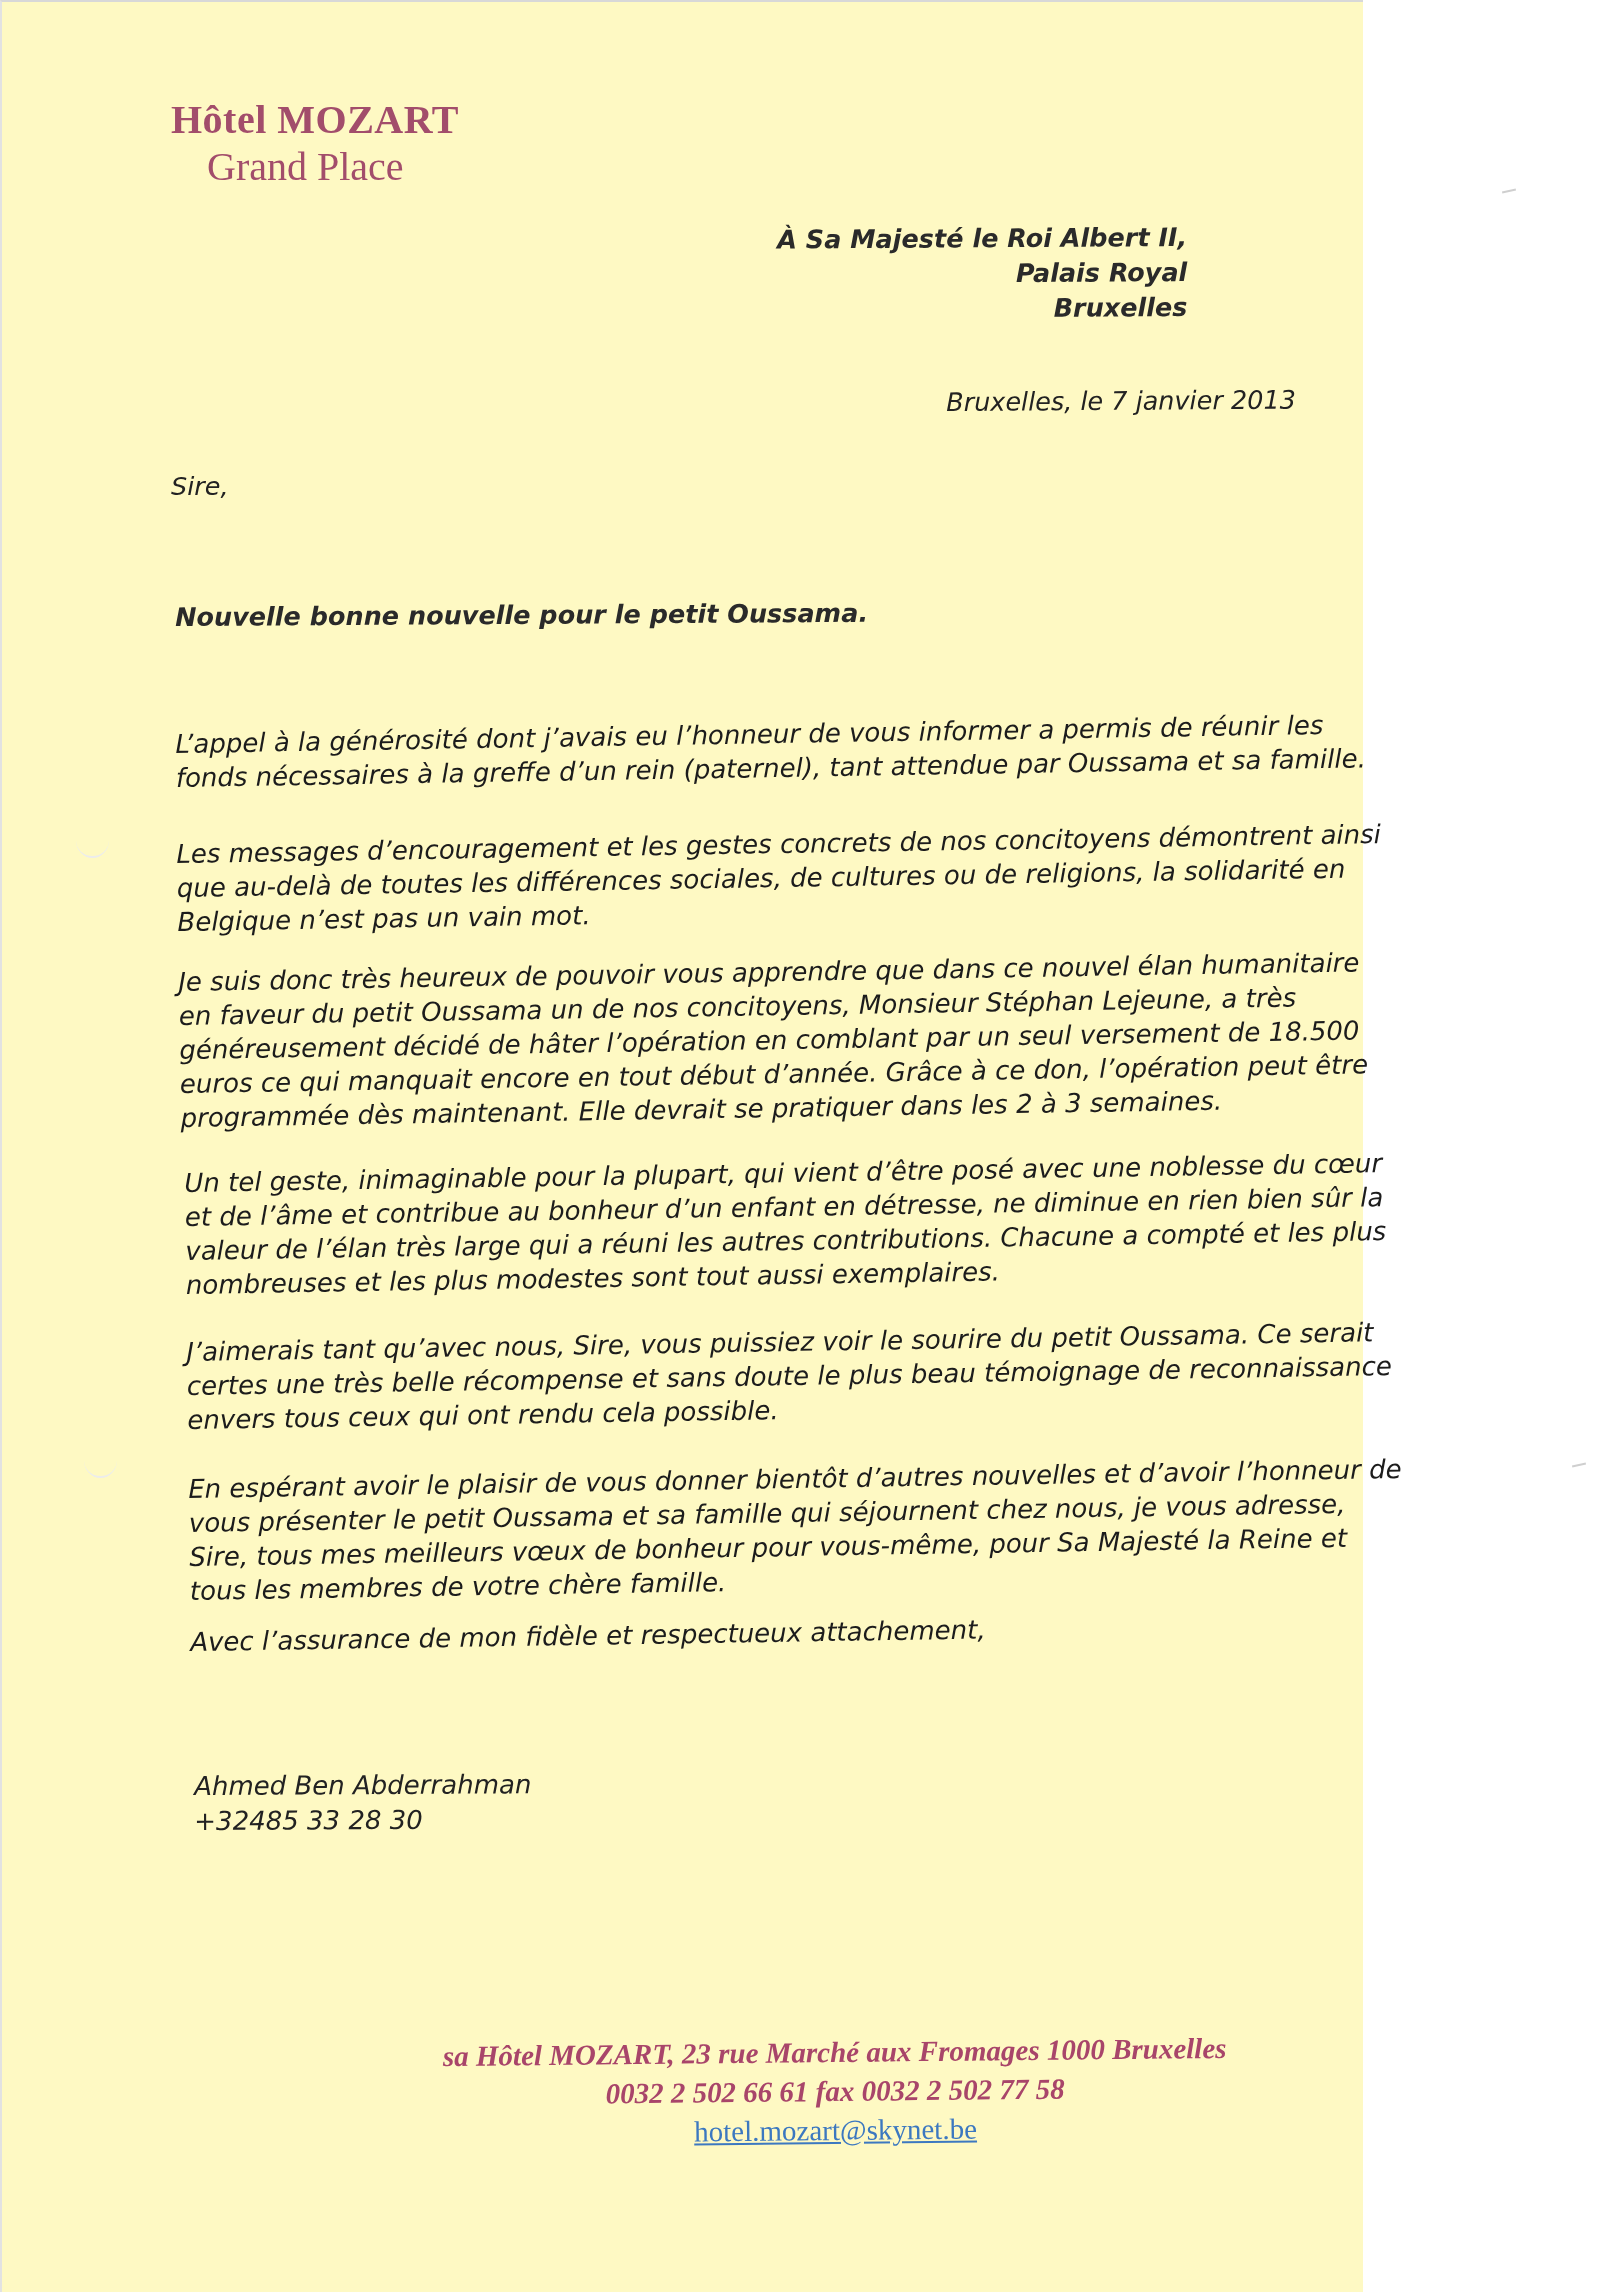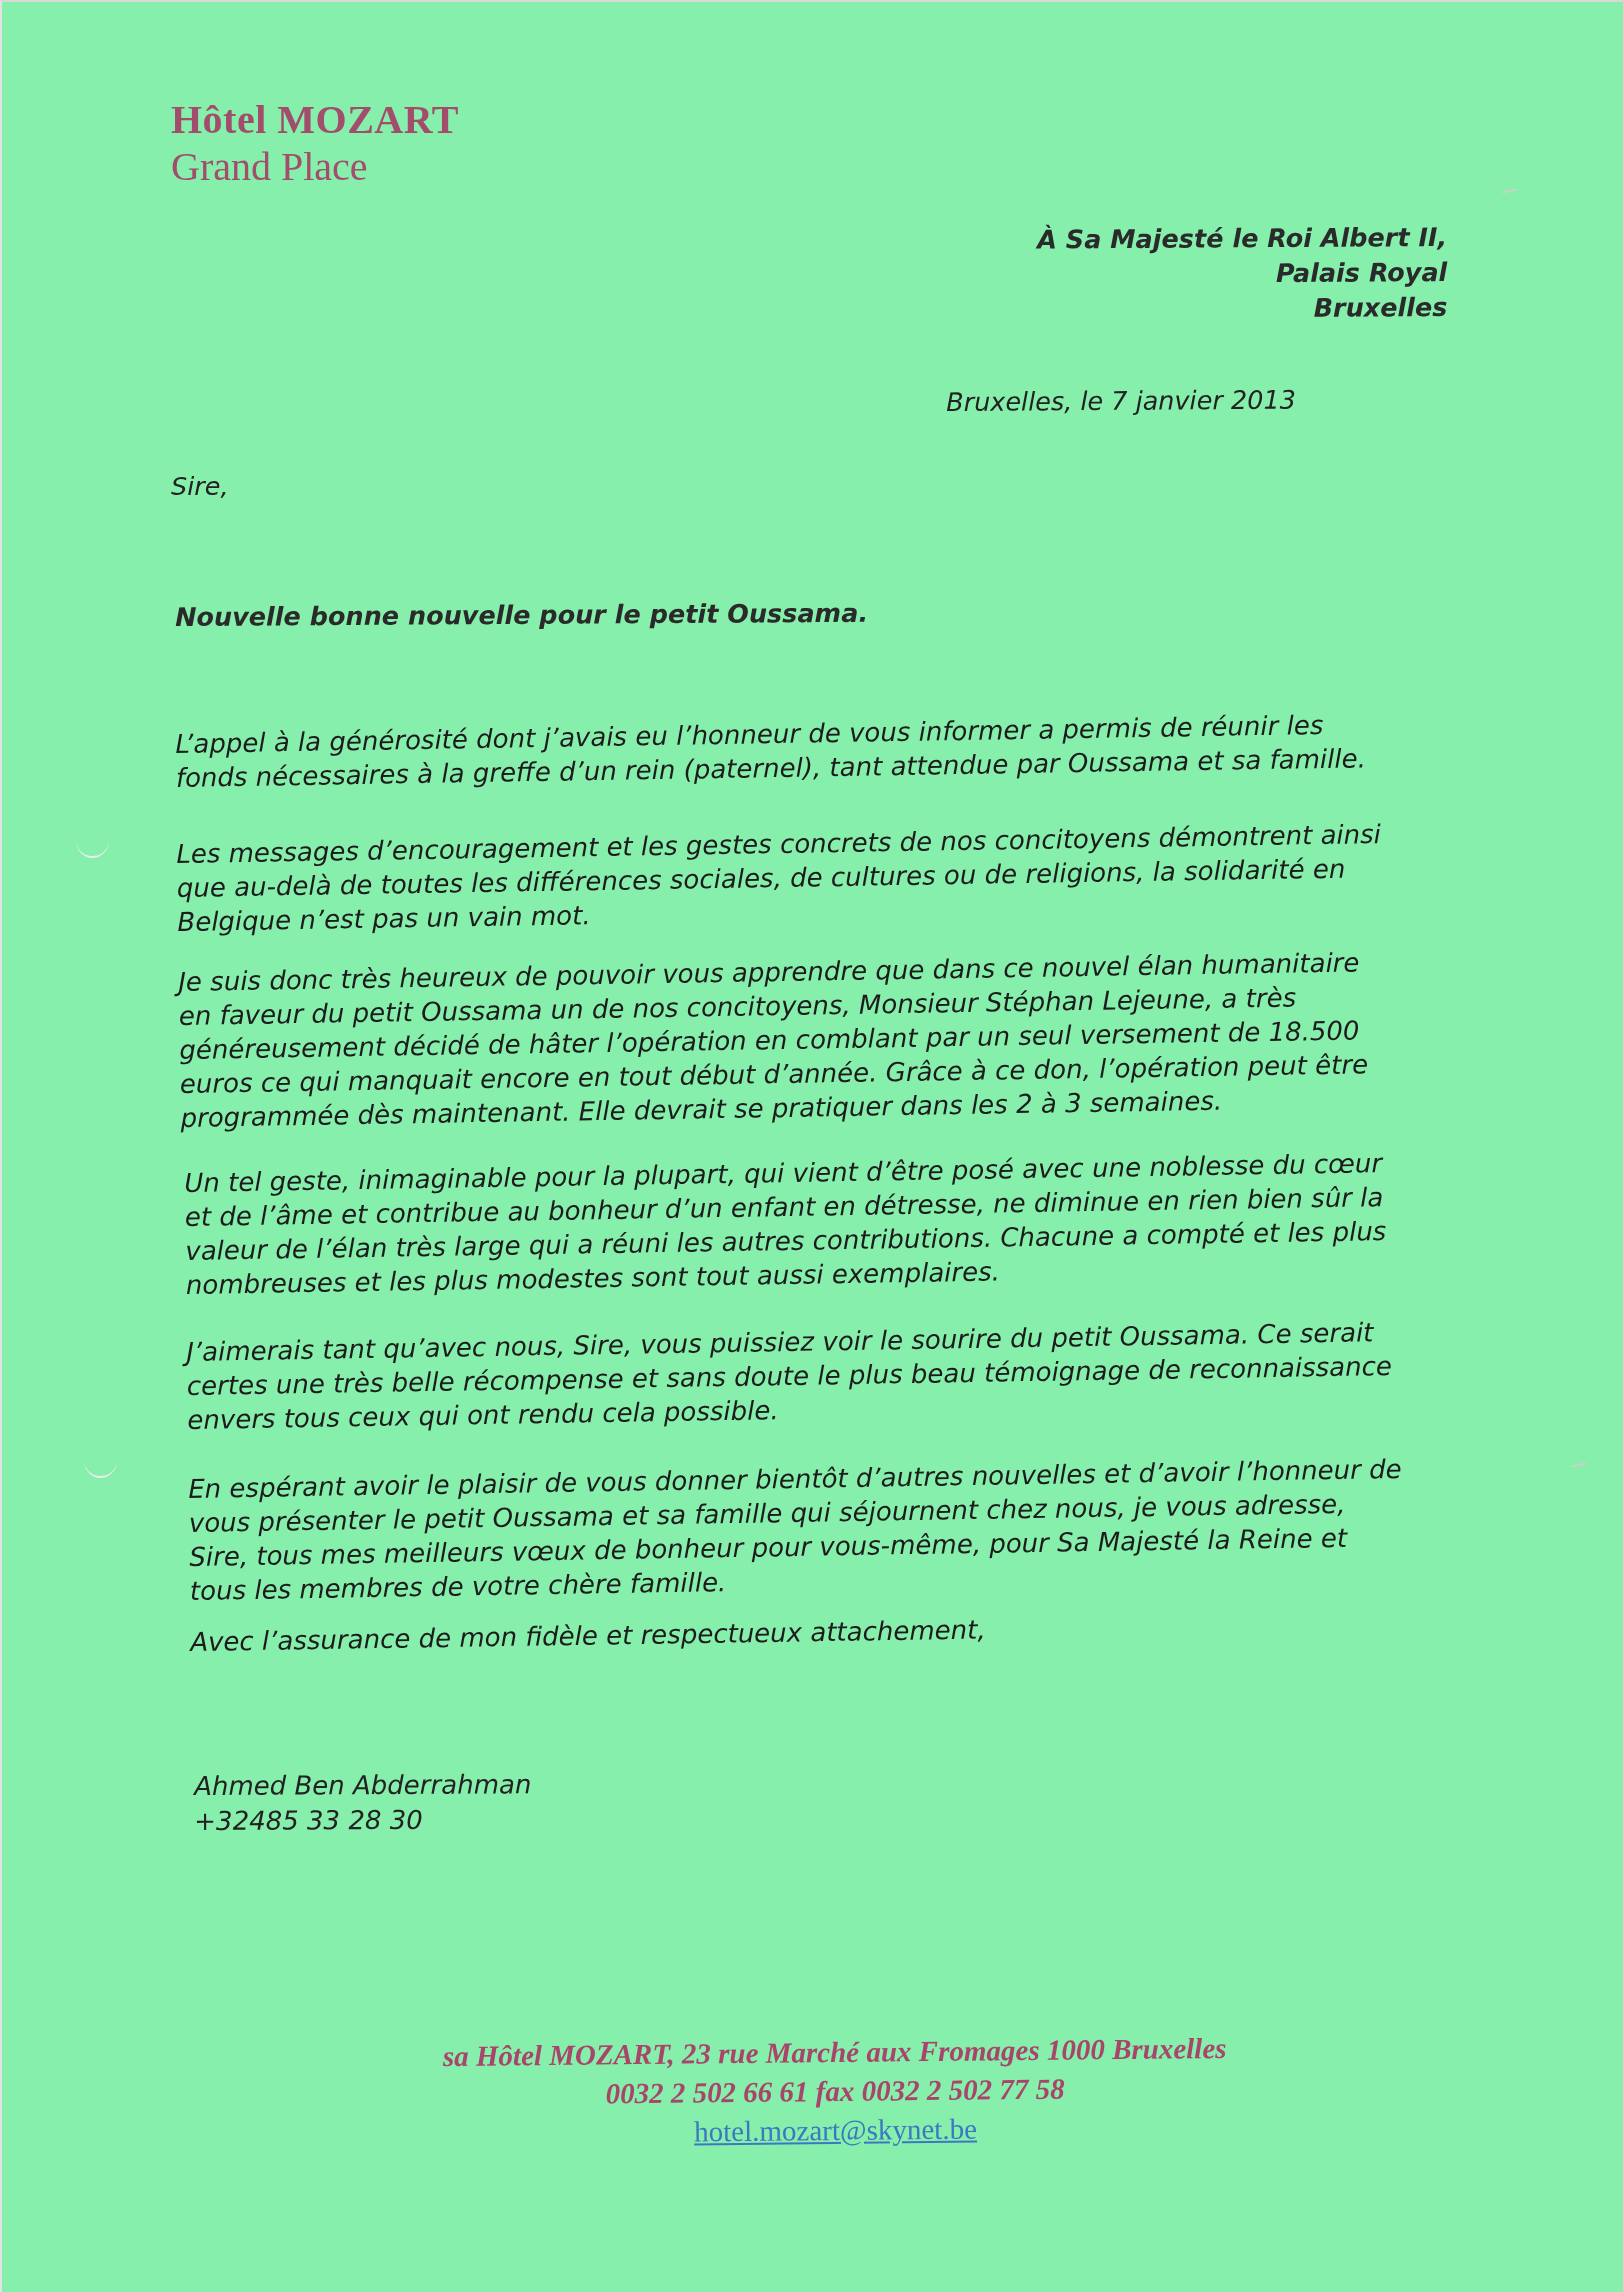--- a/index.html
+++ b/index.html
@@ -11,23 +11,23 @@
       width: 1623px;
       height: 2293px;
       position: relative;
       overflow: hidden;
       font-family: "DejaVu Sans", sans-serif;
       color: #1e1e1e;
     }
     .page {
       position: absolute;
       left: 0; top: 0;
-      width: 1623px;
+      width: 1363px;
       height: 2293px;
-      background: #86efac;
+      background: #fef9c3;
       border-top: 2px solid #d8d8d8;
       border-left: 2px solid #e2e2e2;
       box-sizing: border-box;
     }
     .scan-mark {
       position: absolute;
       border-radius: 50%;
       background: transparent;
     }
     .scan-dash {
@@ -45,20 +45,21 @@
     }
     .letterhead .hotel-name {
       font-size: 40px;
       font-weight: bold;
       line-height: 47px;
       letter-spacing: 0.5px;
     }
     .letterhead .hotel-location {
       font-size: 40px;
       line-height: 47px;
+      margin-left: 36px;
     }
     .recipient {
       position: absolute;
       right: 176px;
       top: 218px;
       text-align: right;
       font-family: "DejaVu Sans", sans-serif;
       font-style: italic;
       font-weight: bold;
       font-size: 25.5px;

